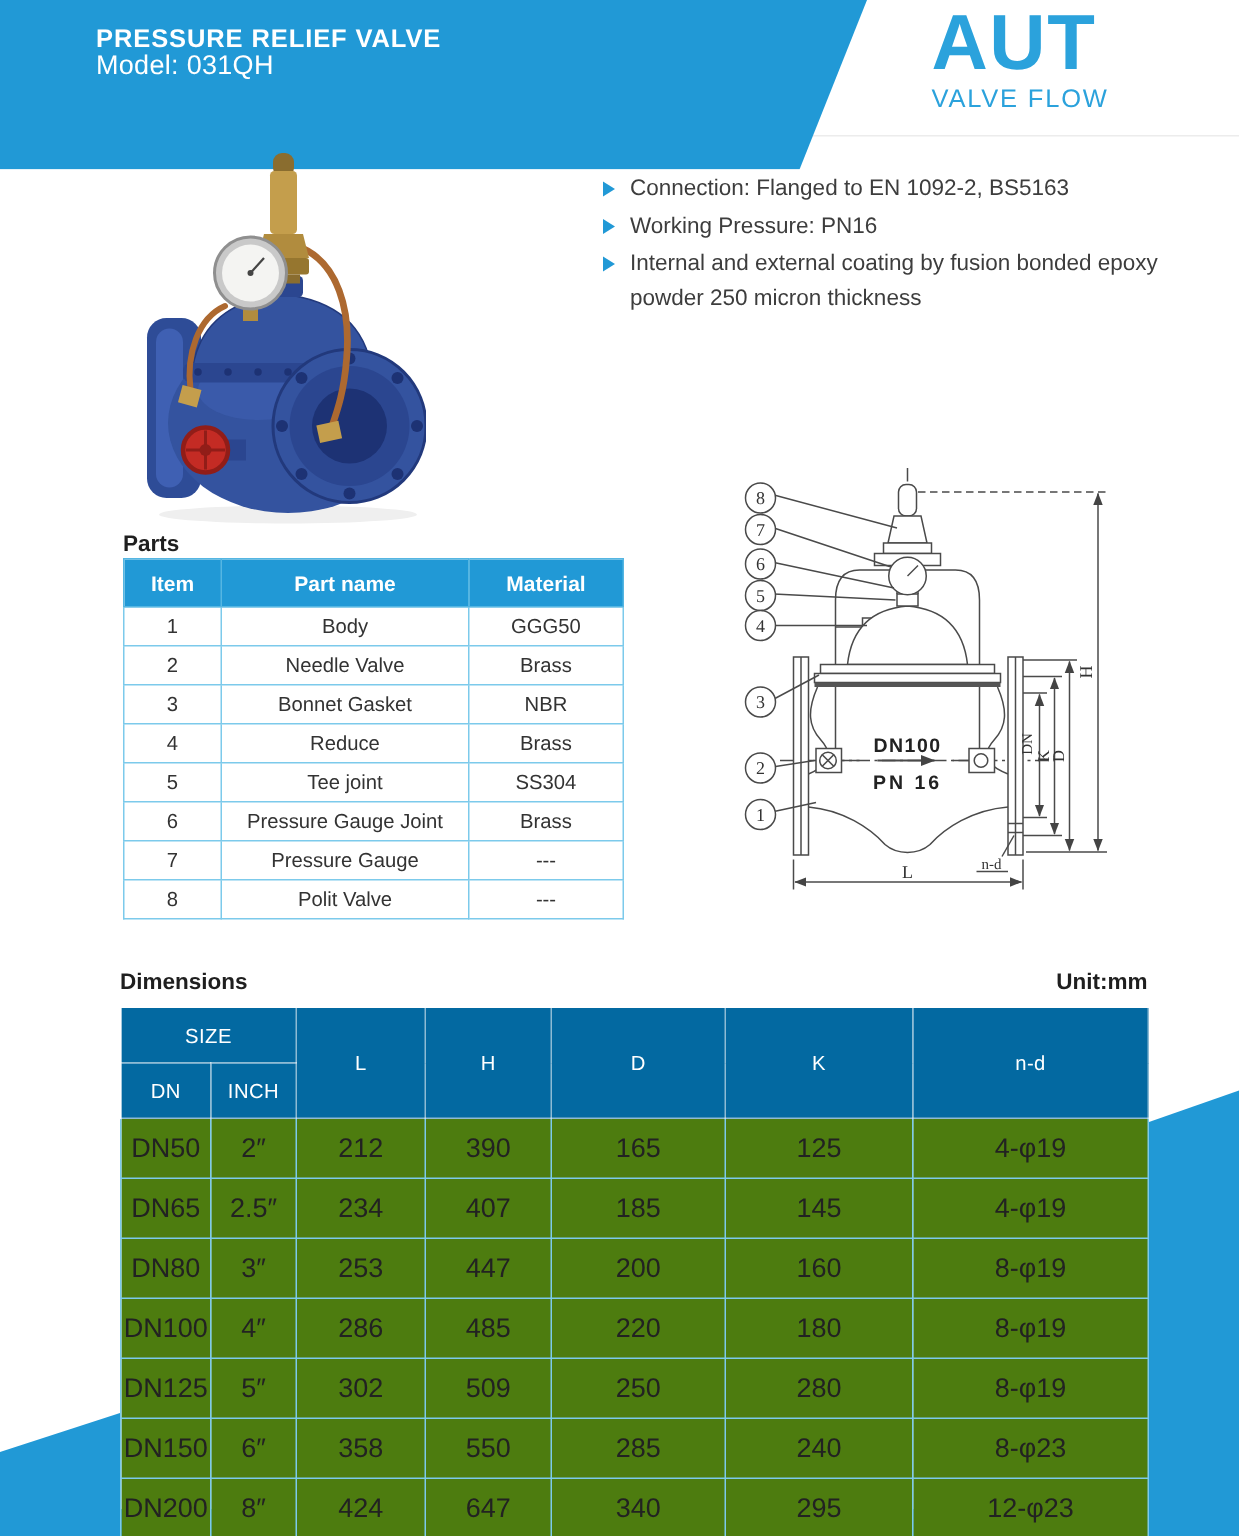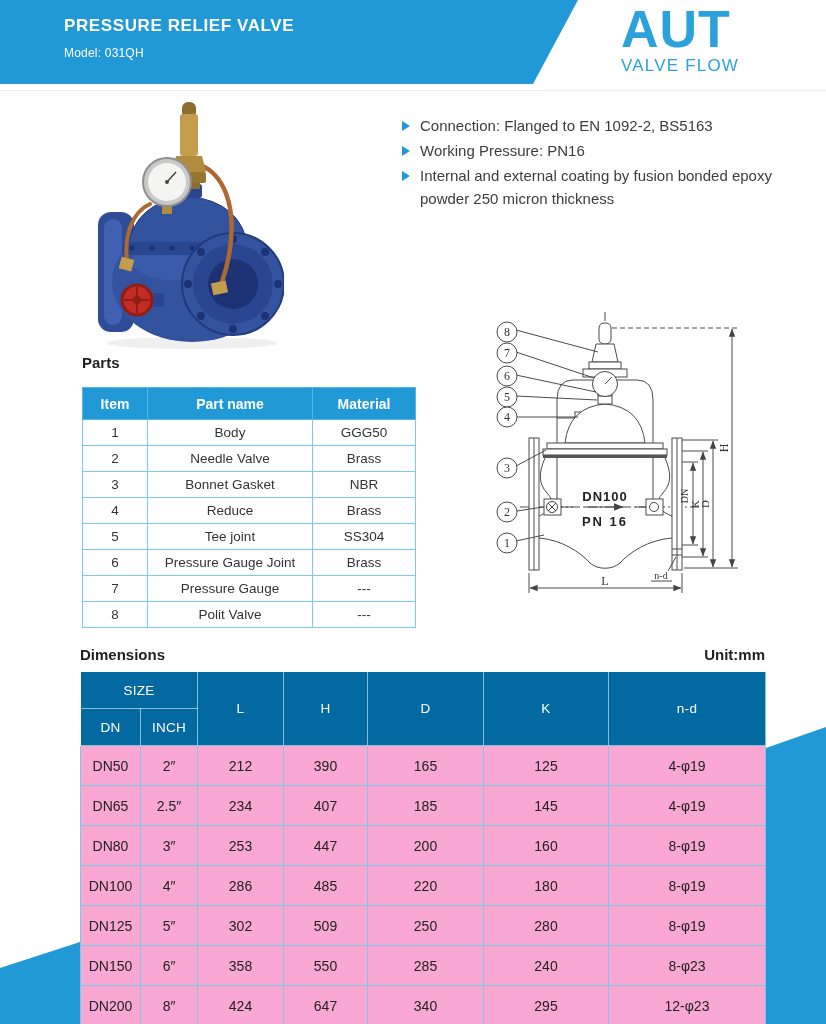--- a/index.html
+++ b/index.html
@@ -4,52 +4,52 @@
 <style>
   html,body{margin:0;padding:0;background:#ffffff;}
   .page{position:relative;width:826px;height:1024px;background:#fff;overflow:hidden;
         font-family:"Liberation Sans",sans-serif;}
 
   
   .decor{position:absolute;left:0;top:0;width:826px;height:1024px;}
   .hdr-divider{position:absolute;left:0;top:90px;width:826px;height:1px;background:#ececec;}
 
   
-  .banner{position:absolute;left:0;top:0;width:578px;height:84px;background:#2199d6;
+  .banner{position:absolute;left:0;top:0;width:578px;height:113px;background:#2199d6;
           clip-path:polygon(0 0,100% 0,calc(100% - 45px) 100%,0 100%);color:#fff;}
   .banner-title{position:absolute;left:64px;top:16px;font-size:17px;font-weight:bold;letter-spacing:.6px;}
-  .banner-model{position:absolute;left:64px;top:46px;font-size:12px;letter-spacing:.2px;}
+  .banner-model{position:absolute;left:64px;top:33px;font-size:18px;letter-spacing:.2px;}
   .logo{position:absolute;left:621px;top:2px;width:200px;color:#2ba2dc;}
   .logo-main{font-size:52px;line-height:54px;font-weight:bold;letter-spacing:1px;}
   .logo-sub{font-size:17px;font-weight:normal;letter-spacing:1.2px;margin-top:0px;}
 
   
   .features{position:absolute;left:402px;top:114px;width:382px;}
   .feature{display:flex;margin-bottom:2px;}
   .tri{flex:none;width:0;height:0;border-left:8px solid #2199d6;border-top:5px solid transparent;
        border-bottom:5px solid transparent;margin:7px 10px 0 0;}
   .ftext{font-size:15px;color:#3d3d3d;line-height:23px;}
 
   
   .section-label{position:absolute;font-size:15px;font-weight:bold;color:#1f1f1f;}
 
   
   table{border-collapse:collapse;table-layout:fixed;}
-  .parts-table{position:absolute;left:82px;top:387px;width:333px;border:1px solid #55b6e2;padding-left:36px;}
+  .parts-table{position:absolute;left:82px;top:372px;width:333px;border:1px solid #55b6e2;padding-left:36px;}
   .parts-table th{background:#2199d6;color:#fff;font-size:14px;font-weight:bold;height:29px;
                   border:1px solid #55b6e2;}
   .parts-table td{height:23px;font-size:13.5px;color:#333;text-align:center;border:1px solid #7ccaeb;background:#fff;}
 
   
   .dim-caption{position:absolute;left:80px;top:646px;width:685px;display:flex;justify-content:space-between;}
   .dim-caption span{font-size:15px;font-weight:bold;color:#1f1f1f;}
   .dim-table{position:absolute;left:80px;top:671px;width:685px;border:1px solid #bfe3f4;}
   .dim-table th{background:#0369a1;color:#fff;font-size:13.5px;font-weight:normal;height:34px;
                 border:1px solid rgba(255,255,255,.55);letter-spacing:.3px;}
-  .dim-table td{height:37px;font-size:14px;color:#222;text-align:center;border:1px solid #7ccaeb;background:#f9a8d4;}
+  .dim-table td{height:37px;font-size:18px;color:#222;text-align:center;border:1px solid #7ccaeb;background:#4d7c0f;}
 
   
   .photo{position:absolute;left:92px;top:98px;}
   .diagram{position:absolute;left:432px;top:300px;}
 </style>
 </head>
 <body>
 
 <div class="page">
 

